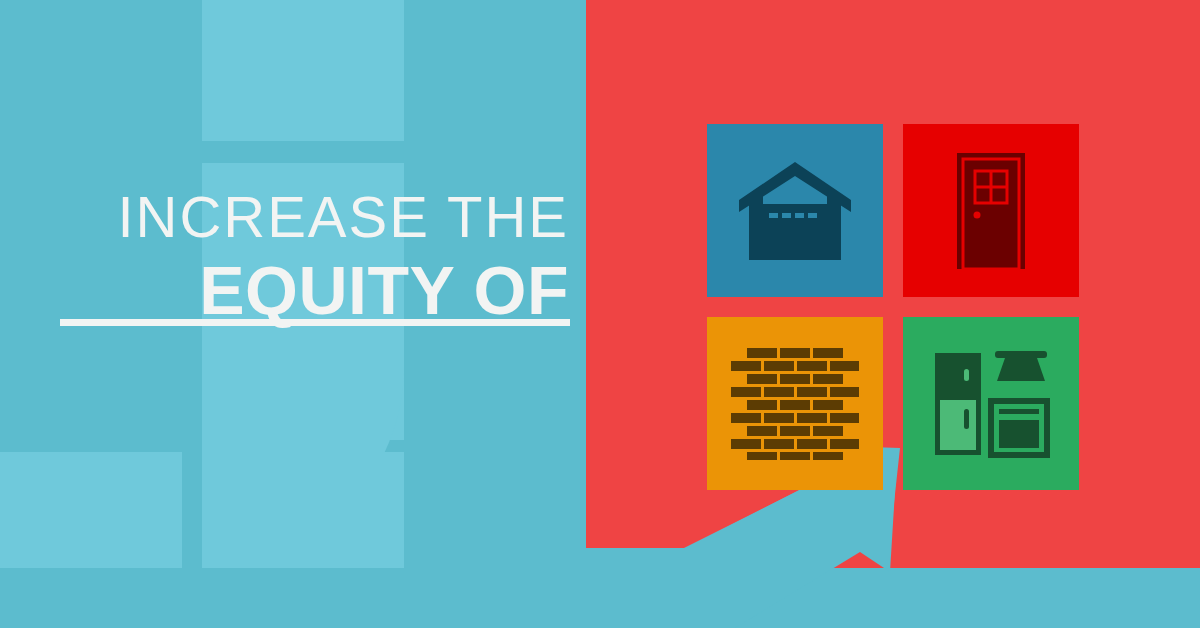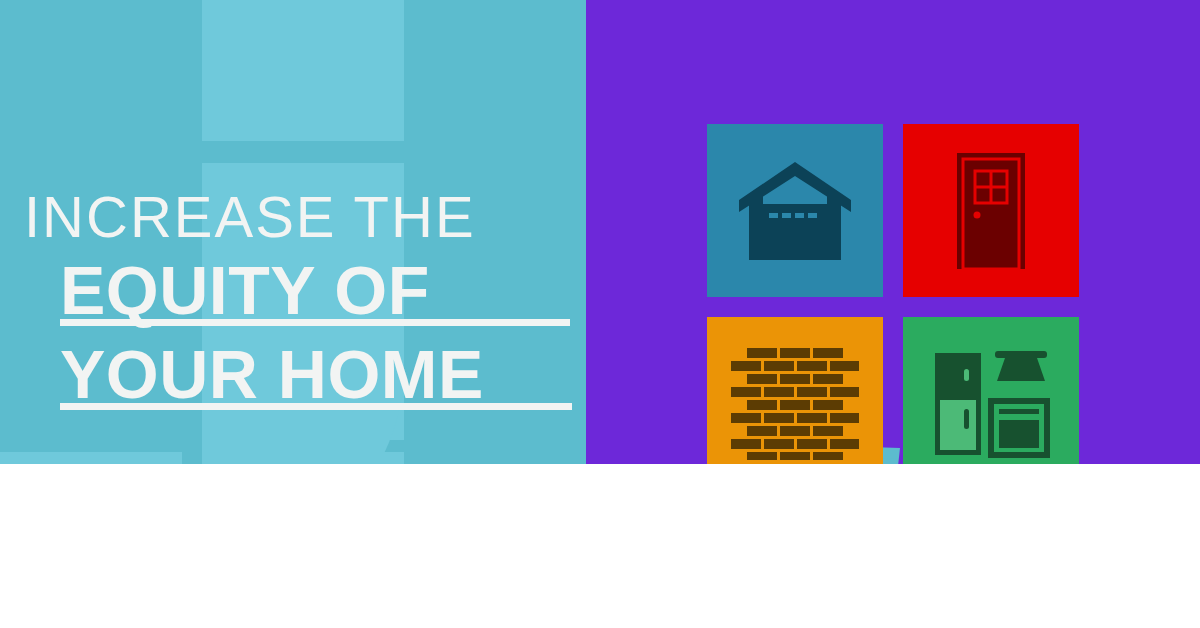--- a/index.html
+++ b/index.html
@@ -1,21 +1,21 @@
 <!DOCTYPE html>
 <html><head>
 <meta charset="utf-8">
 <style>
   html,body{margin:0;padding:0;}
   body{
     width:1200px;height:628px;overflow:hidden;
     background:#ffffff;
     font-family:"Liberation Sans", sans-serif;
   }
-  #stage{position:relative;width:1200px;height:464px;background:#6d28d9;overflow:hidden;}
+  #stage{position:relative;width:1200px;height:628px;background:#ef4444;overflow:hidden;text-align:right;}
 
   
   .panel-left{
     position:absolute;left:0;top:0;width:586px;height:568px;
     background:#5cbcce;overflow:hidden;
   }
   
   .wm{position:absolute;background:#6fc9db;}
   .wm-top-col{left:202px;top:0;width:202px;height:141px;}
   .wm-mid-col{left:202px;top:163px;width:202px;height:277px;}
@@ -86,24 +86,20 @@
     <div class="wm-bowl"></div>
     <div class="wm wm-bot-left"></div>
     <div class="wm wm-bot-right"></div>
   </div>
 
   <div class="headline">
     <div class="line-thin">INCREASE THE</div>
     <div class="line-bold">
       <span>EQUITY OF</span>
       <span class="rule rule-1"></span>
-    </div>
-    <div class="line-bold">
-      <span>YOUR HOME</span>
-      <span class="rule rule-2"></span>
     </div>
   </div>
 
   <div class="strip-bottom"></div>
 
   <div class="arrow-wrap">
     <svg width="400" height="188" viewBox="0 0 400 188" xmlns="http://www.w3.org/2000/svg">
       <polygon points="0,110 120,110 300,20 250,5 340,8 330,100 305,60 140,148 0,148" fill="#5cbcce"></polygon>
       <polygon points="0,108 126,108 247,46 233,24 337,18 330,132 300,112 175,188 0,188" fill="#5cbcce"></polygon>
     </svg>

